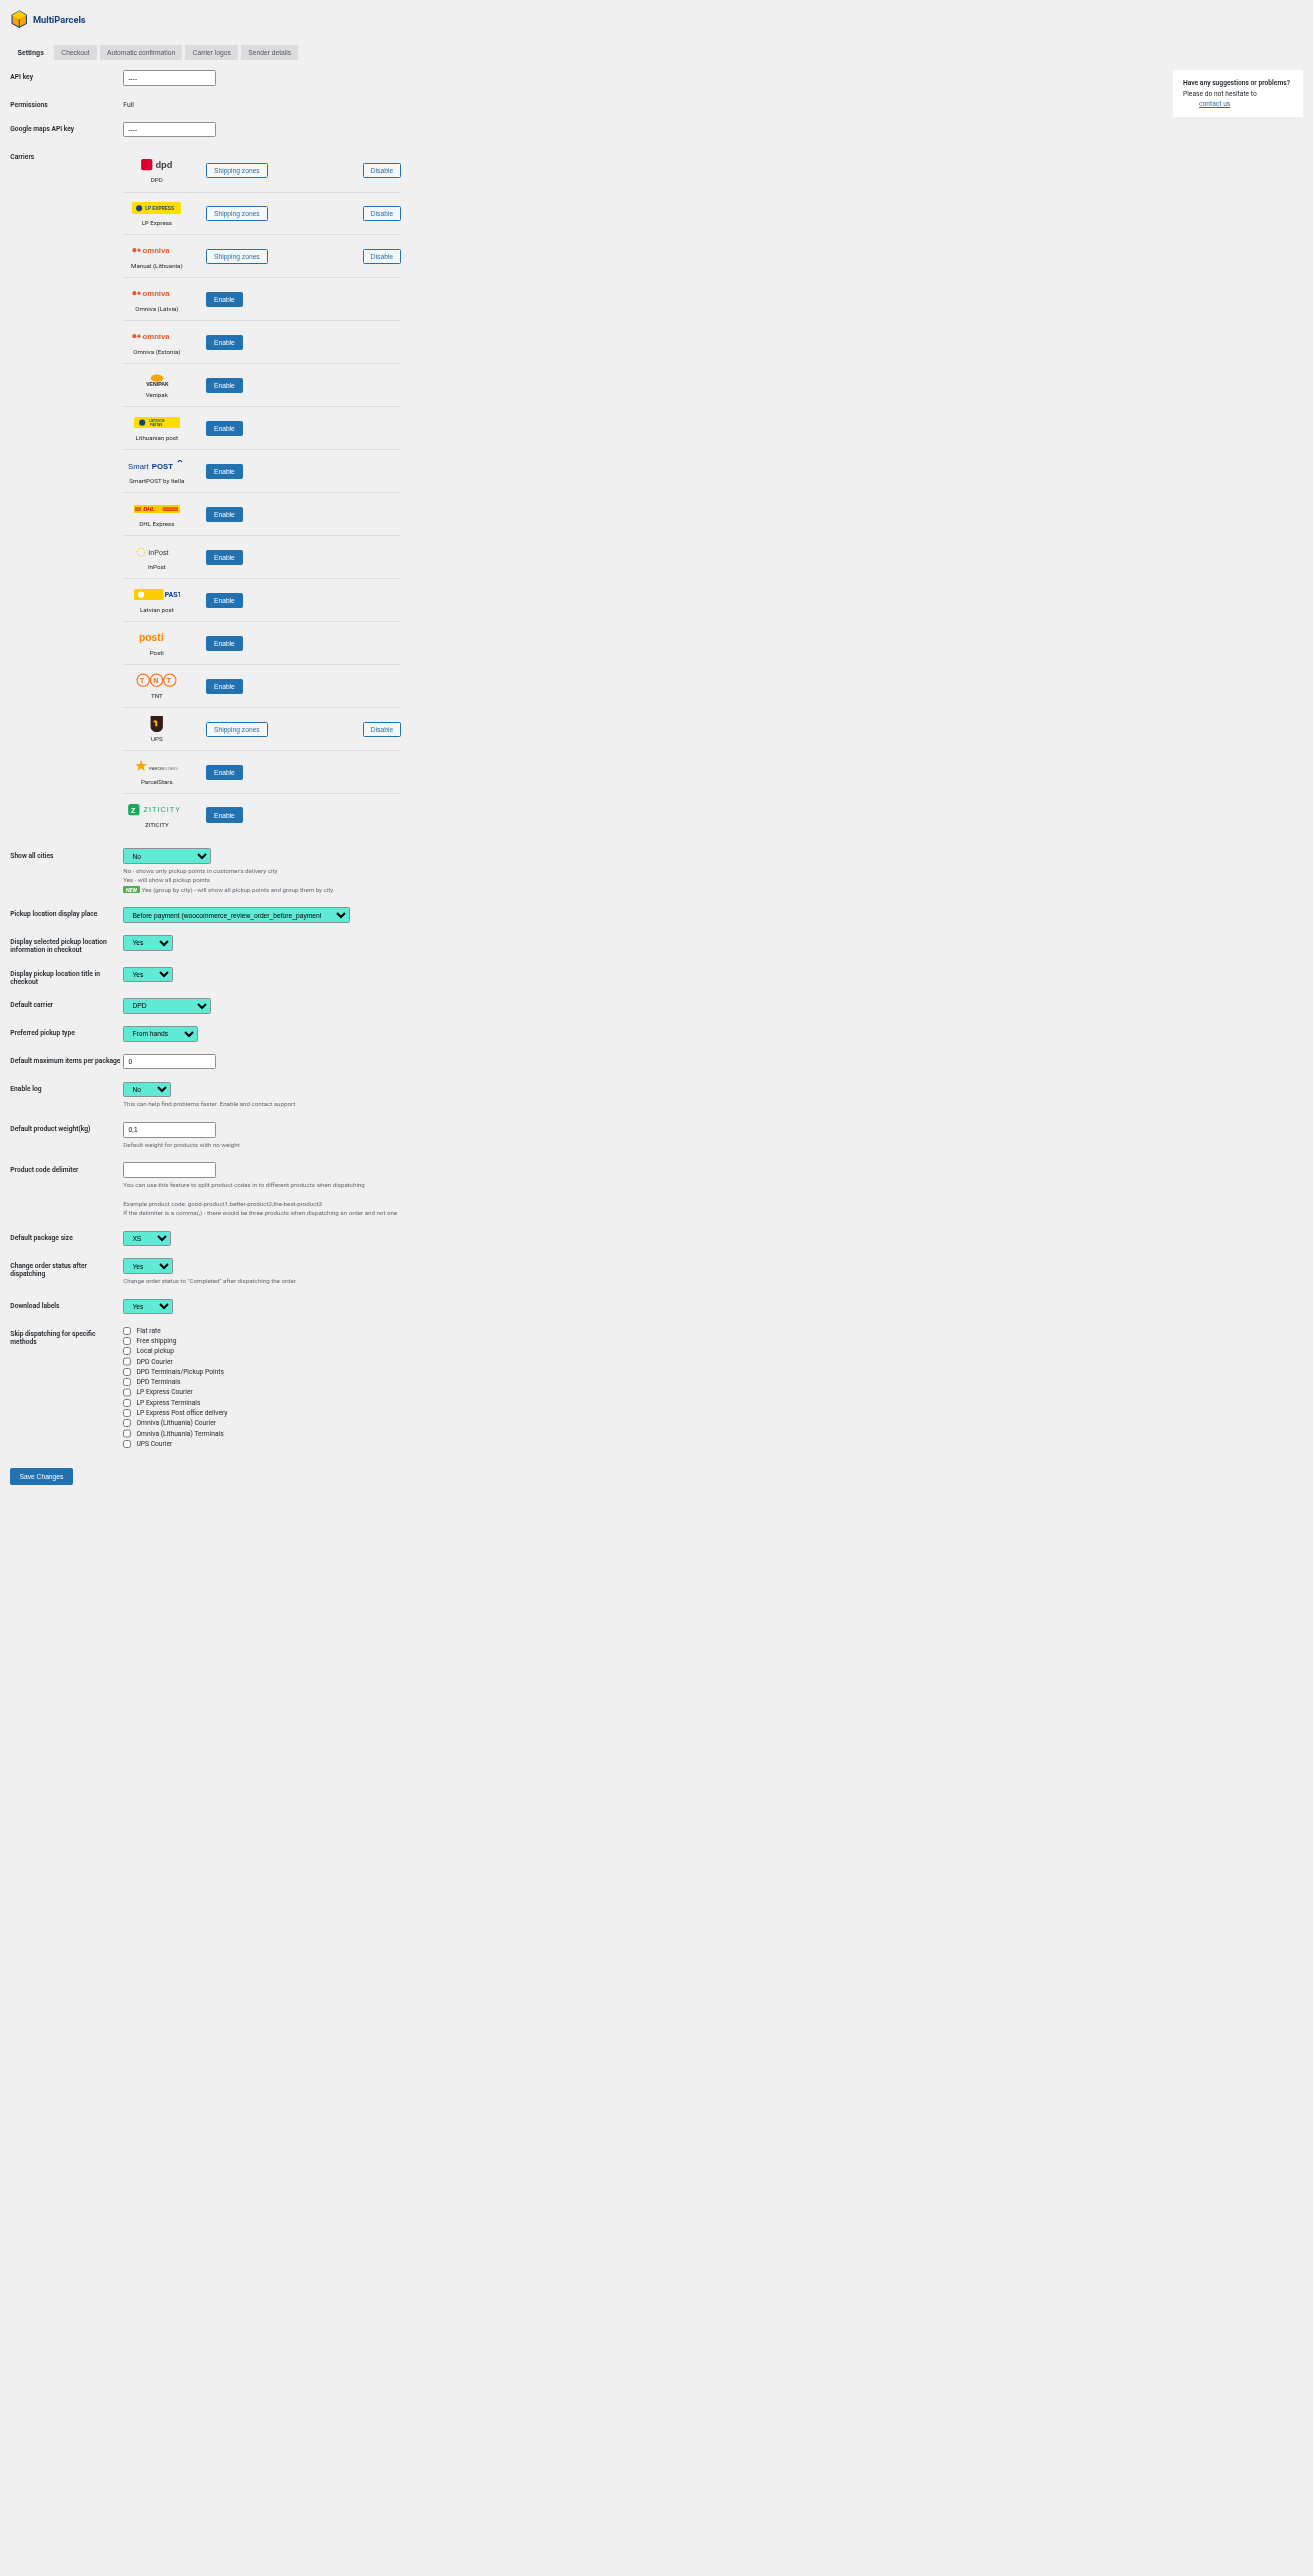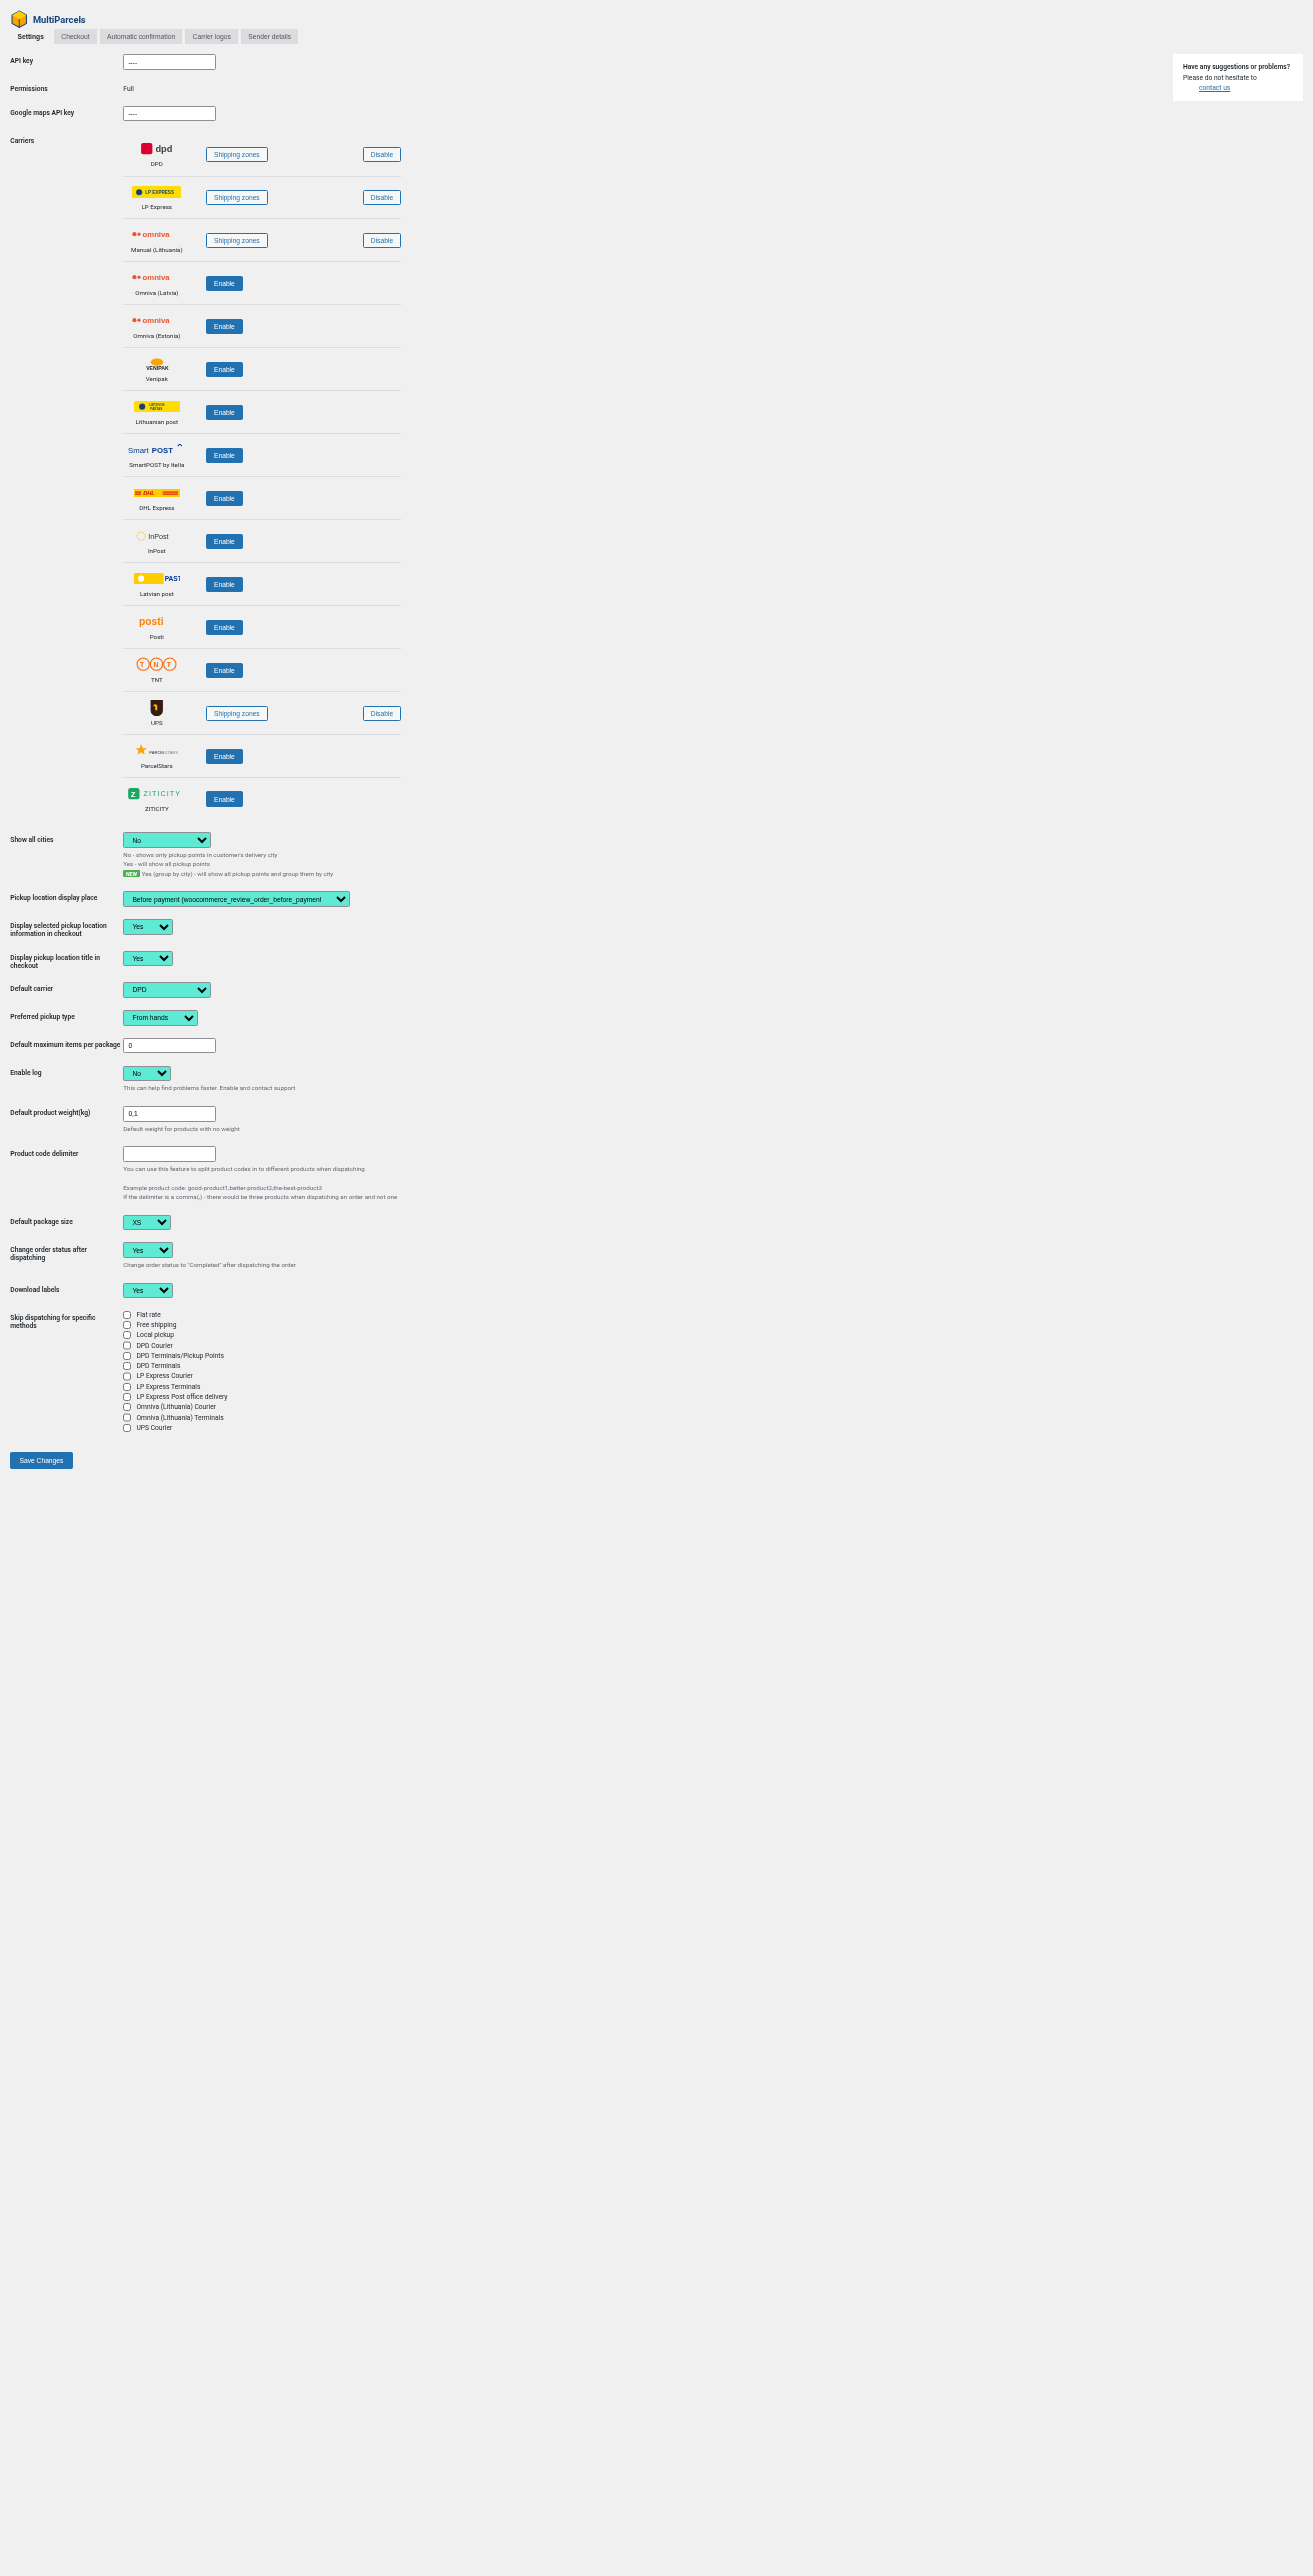--- a/index.html
+++ b/index.html
@@ -1,17 +1,17 @@
 <!DOCTYPE html>
 <html style="font-size:8.2px"><head>
 <meta charset="utf-8">
 <style>
 * { box-sizing: border-box; margin: 0; padding: 0; }
 body { background: #f0f0f1; font-family: -apple-system, BlinkMacSystemFont, "Segoe UI", Roboto, sans-serif; font-size: 6.7px; color: #1d2327; padding: 10.3px 10.3px 31px; }
-.logo-row { display: flex; align-items: center; gap: 4.1px; margin-bottom: 0; }
+.logo-row { display: flex; align-items: center; gap: 4.1px; margin-bottom: 16px; }
 .logo-icon { width: 18.5px; height: 18.5px; }
 .logo-text { font-size: 9.3px; font-weight: 700; color: #13427a; }
 .tabs { display: flex; gap: 3.1px; margin-bottom: 10.3px; }
 .tab { background: #dcdcde; padding: 4.1px 7.2px; border: none; cursor: pointer; font-size: 6.7px; color: #50575e; }
 .tab.active { background: #f0f0f1; color: #1d2327; font-weight: 600; }
 .content { position: relative; }
 .suggest-box { position: absolute; right: 0; top: 0; background: #fff; padding: 8.2px 10.3px; width: 130px; font-size: 6.7px; line-height: 1.5; }
 .suggest-box strong { display: block; font-weight: 600; }
 .suggest-box a { color: #2271b1; text-decoration: underline; padding-left: 16px; }
 .form-table { width: 100%; }

